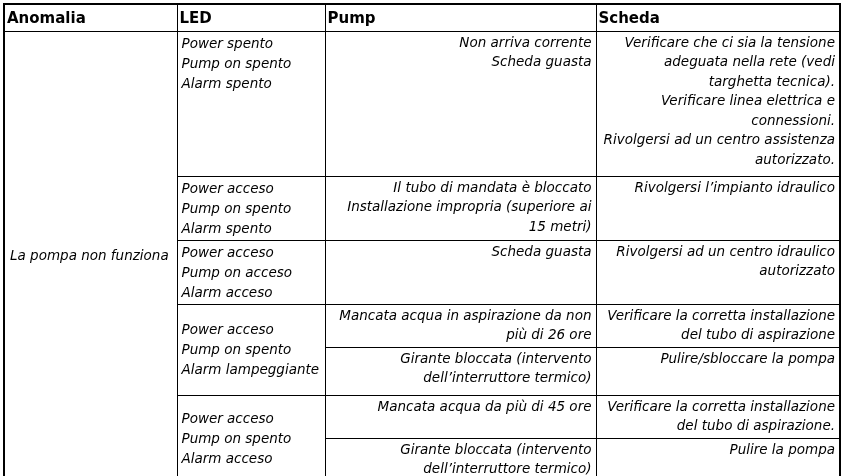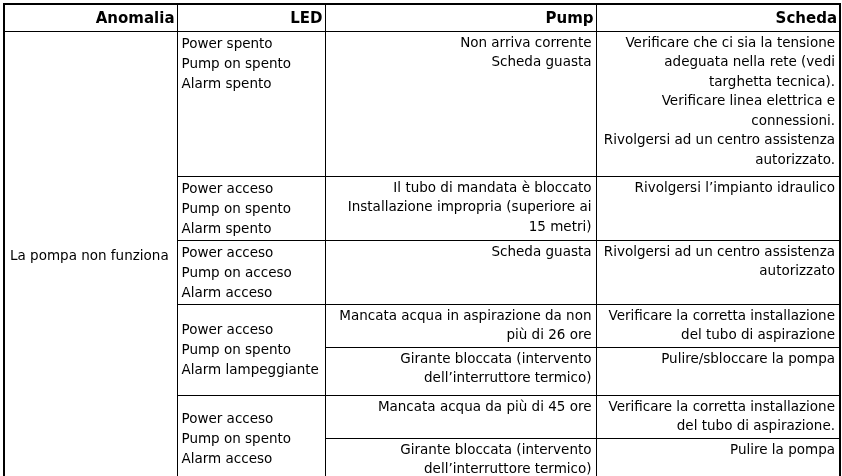--- a/index.html
+++ b/index.html
@@ -23,30 +23,31 @@
   col.c-led      { width: 148px; }
   col.c-causa    { width: 271px; }
   col.c-rimedio  { width: 244px; }
 
   th, td { border: 1px solid #000000; }
 
   th {
     height: 27px;
     font-size: 15px;
     font-weight: bold;
-    text-align: right;
+    text-align: left;
     vertical-align: middle;
     padding: 2px;
   }
   td {
     font-size: 13.5px;
     line-height: 19.5px;
     vertical-align: top;
     padding: 1px 4px 2px 4px;
     text-align: left;
+    font-style: italic;
   }
   td.cell-anomaly {
     vertical-align: middle;
     white-space: pre-line;
     padding-left: 5px;
   }
   td.cell-led { white-space: pre; line-height: 20px; padding-right: 1px; }
   td.cell-led.mid { vertical-align: middle; }
   td.cell-causa, td.cell-rimedio { white-space: pre-line; text-align: right; }
 
@@ -95,21 +96,21 @@
 Alarm spento</td>
         <td class="cell-causa">Il tubo di mandata è bloccato
 Installazione impropria (superiore ai 15 metri)</td>
         <td class="cell-rimedio">Rivolgersi l’impianto idraulico</td>
       </tr>
       <tr class="r3">
         <td class="cell-led">Power acceso
 Pump on acceso
 Alarm acceso</td>
         <td class="cell-causa">Scheda guasta</td>
-        <td class="cell-rimedio">Rivolgersi ad un centro assistenza autorizzato</td>
+        <td class="cell-rimedio">Rivolgersi ad un centro idraulico autorizzato</td>
       </tr>
       <tr class="r4">
         <td class="cell-led mid" rowspan="2">Power acceso
 Pump on spento
 Alarm lampeggiante</td>
         <td class="cell-causa">Mancata acqua in aspirazione da non più di 26 ore</td>
         <td class="cell-rimedio">Verificare la corretta installazione del tubo di aspirazione</td>
       </tr>
       <tr class="r5">
         <td class="cell-causa">Girante bloccata (intervento dell’interruttore termico)</td>

